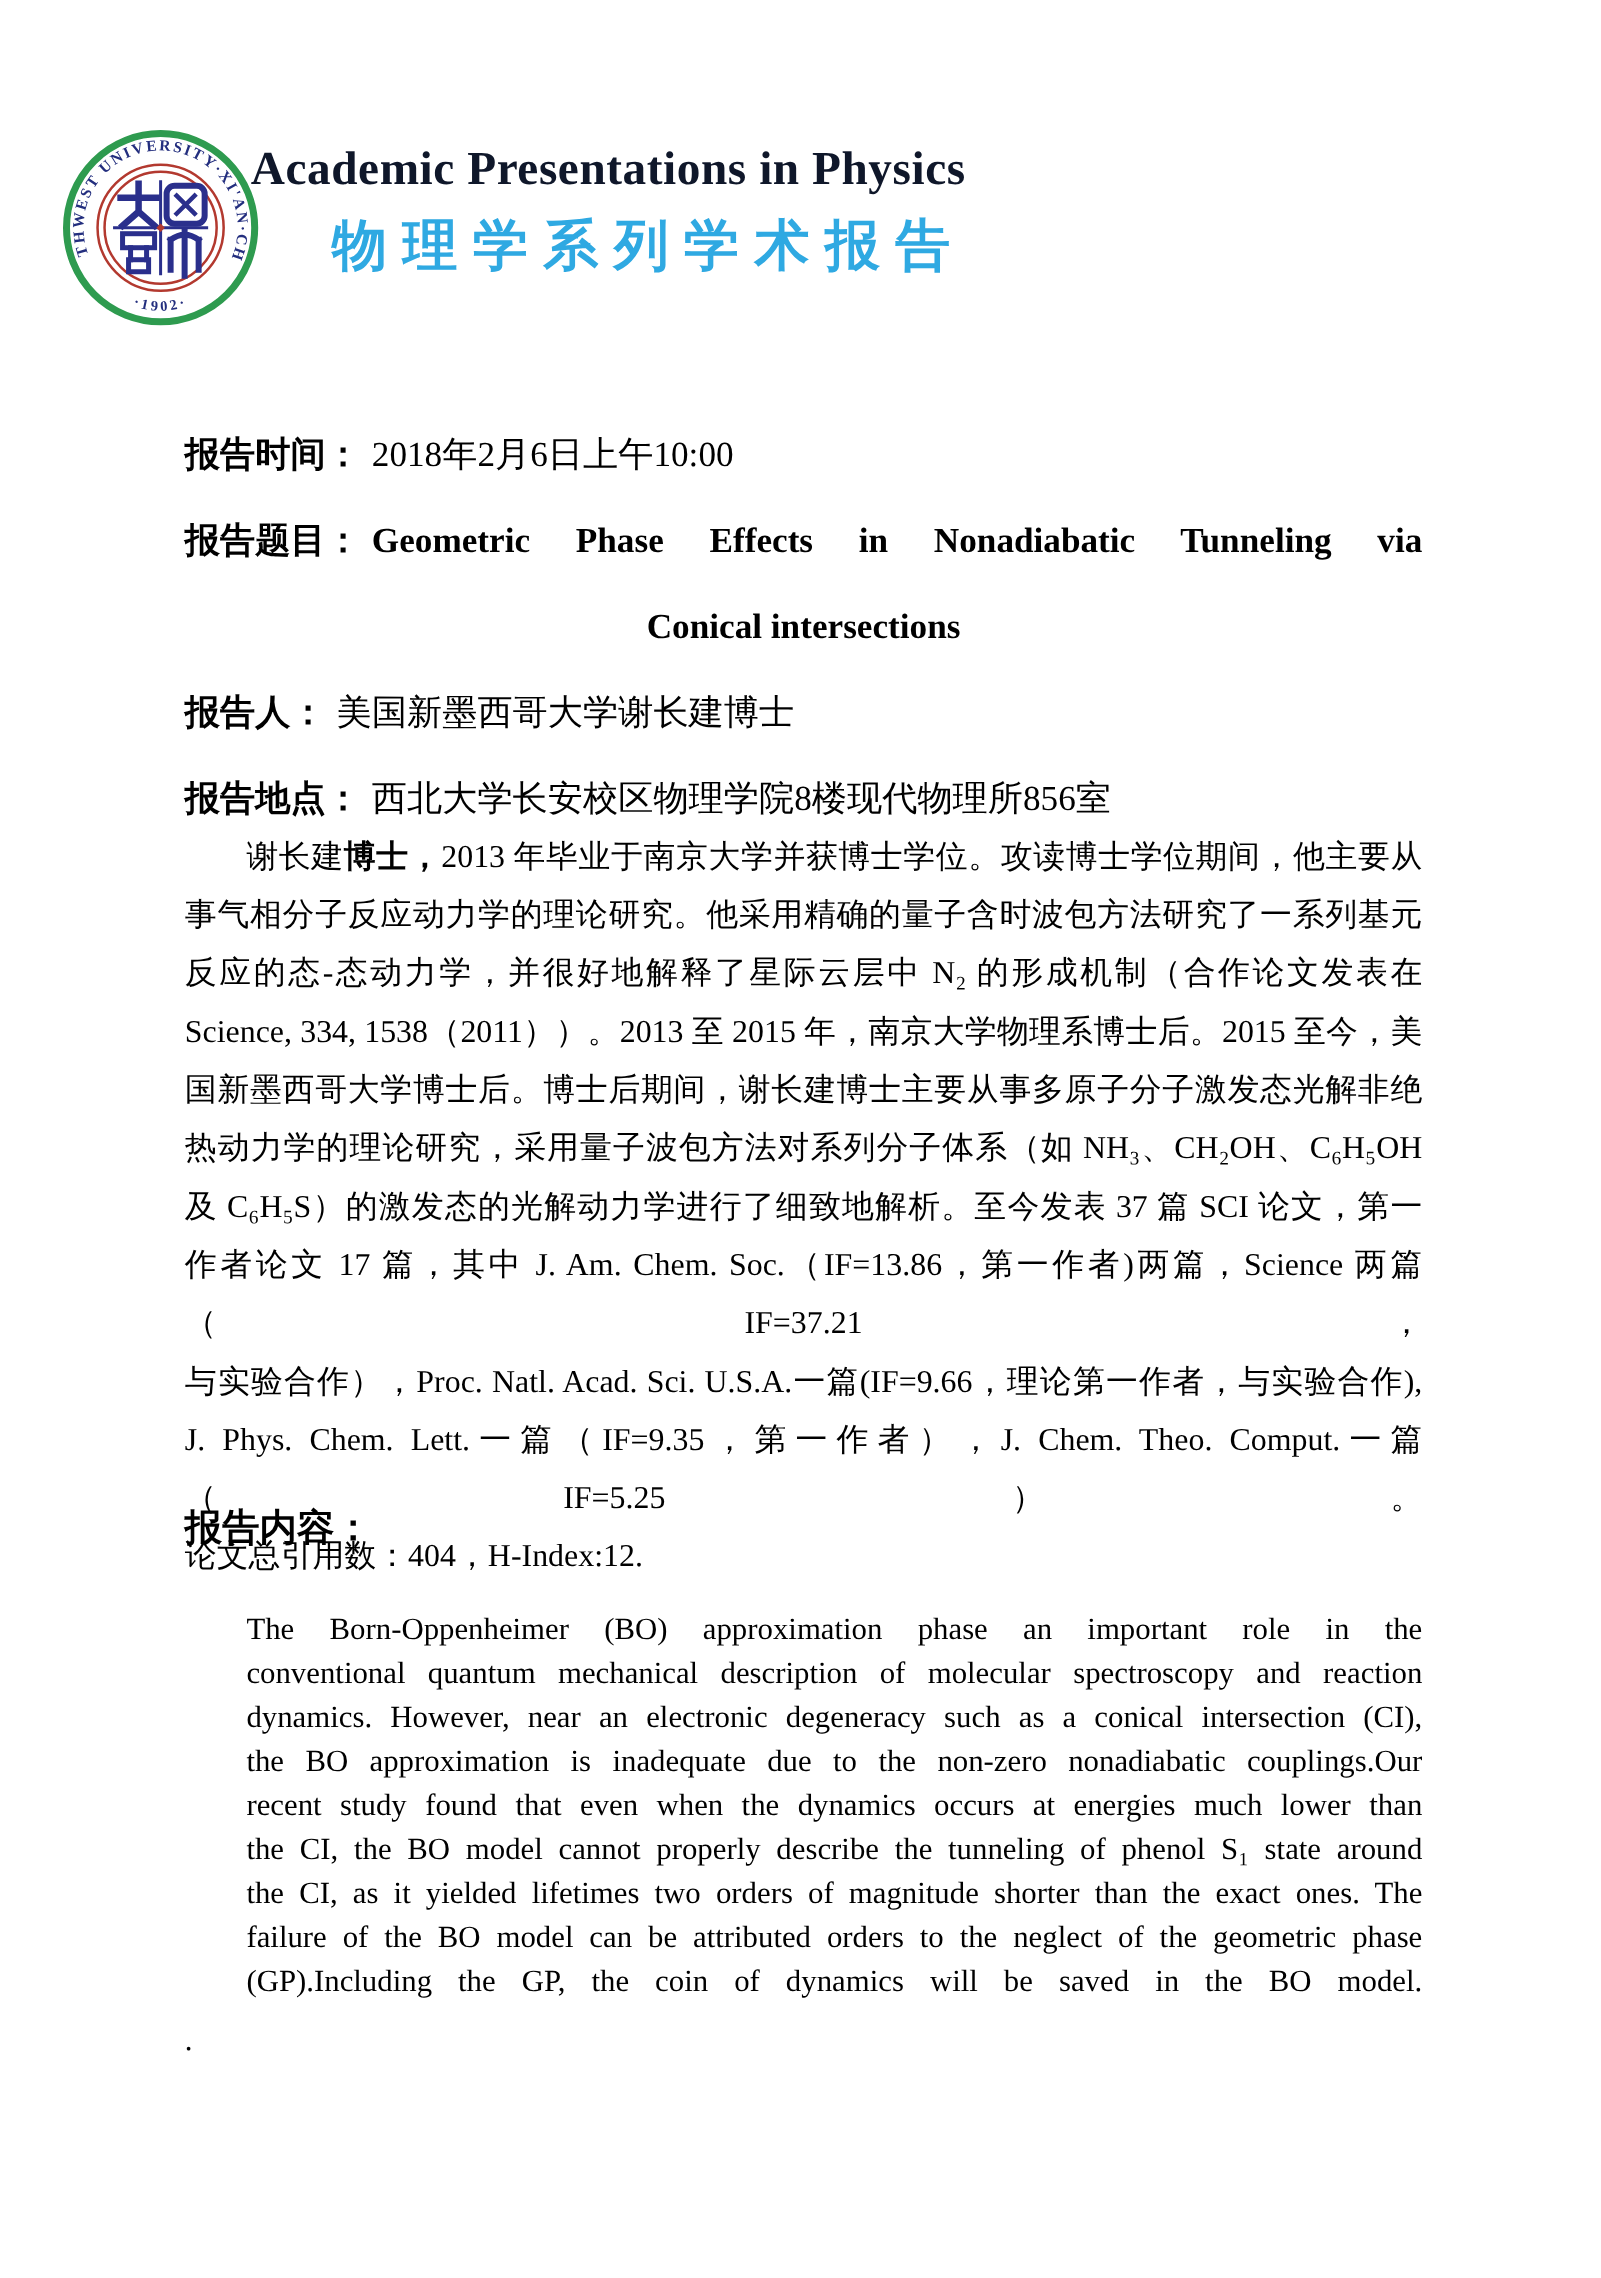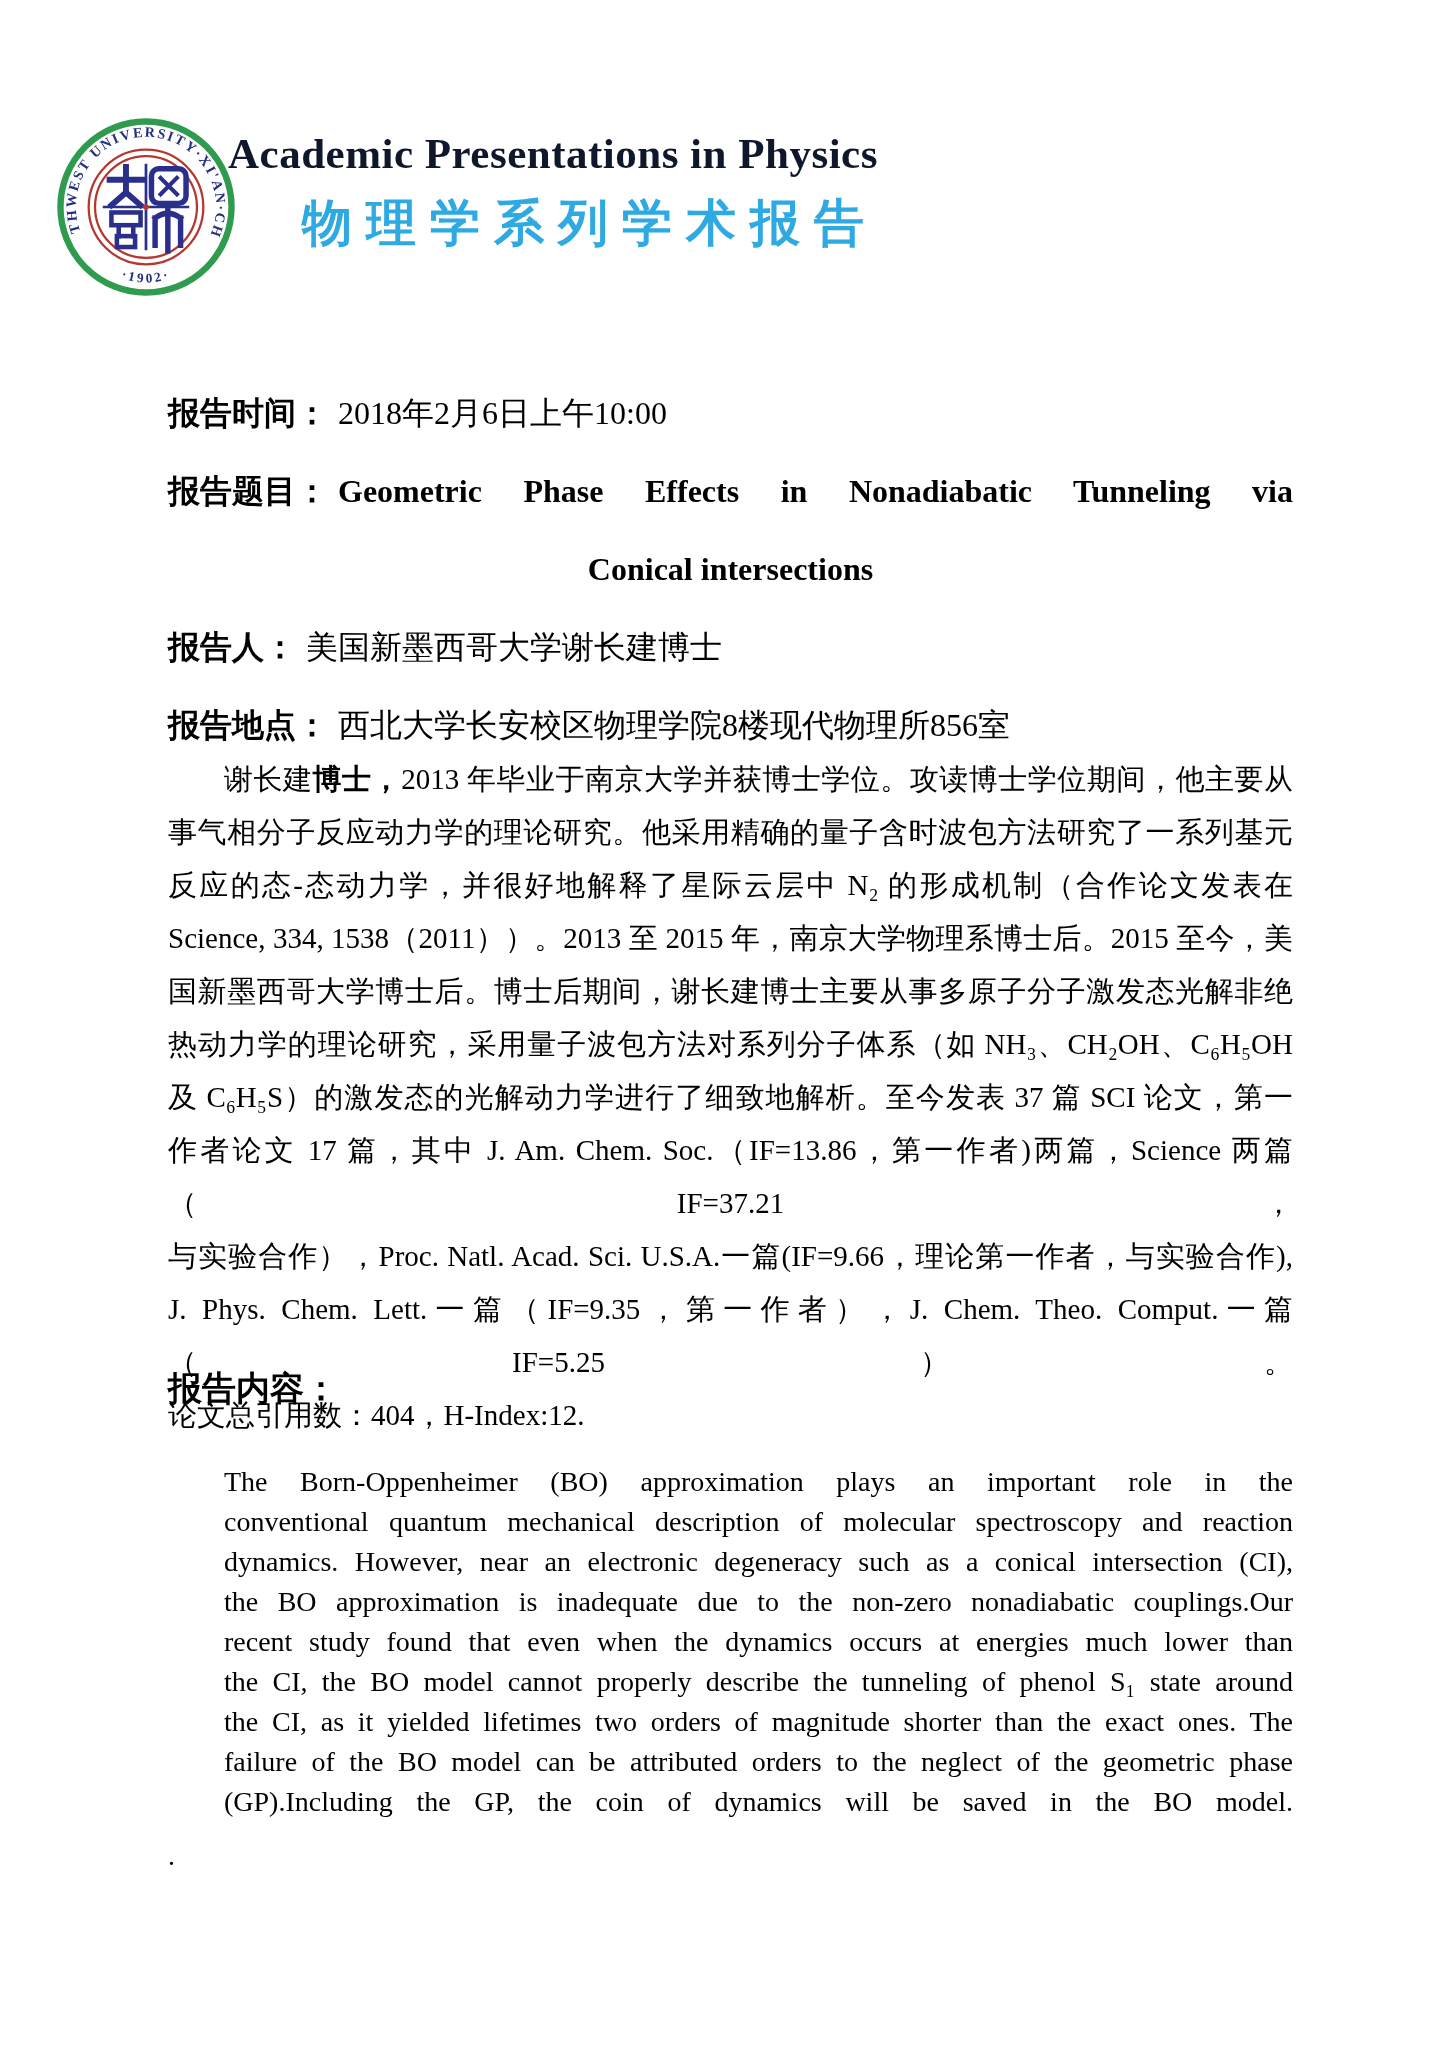--- a/index.html
+++ b/index.html
@@ -109,21 +109,21 @@
       <div>作者论文 17 篇，其中 J. Am. Chem. Soc.（IF=13.86，第一作者)两篇，Science 两篇（IF=37.21，</div>
       <div>与实验合作），Proc. Natl. Acad. Sci. U.S.A.一篇(IF=9.66，理论第一作者，与实验合作),</div>
       <div>J. Phys. Chem. Lett.一篇（IF=9.35，第一作者），J. Chem. Theo. Comput.一篇（IF=5.25）。</div>
       <div>论文总引用数：404，H-Index:12.</div>
     </div>
 
   <div class="content-heading">报告内容：</div>
 
   <div class="abstract">
     <div>
-        <div>The Born-Oppenheimer (BO) approximation plays an important role in the</div>
+        <div>The Born-Oppenheimer (BO) approximation phase an important role in the</div>
         <div>conventional quantum mechanical description of molecular spectroscopy and reaction</div>
         <div>dynamics. However, near an electronic degeneracy such as a conical intersection (CI),</div>
         <div>the BO approximation is inadequate due to the non-zero nonadiabatic couplings.Our</div>
         <div>recent study found that even when the dynamics occurs at energies much lower than</div>
         <div>the CI, the BO model cannot properly describe the tunneling of phenol S₁ state around</div>
         <div>the CI, as it yielded lifetimes two orders of magnitude shorter than the exact ones. The</div>
         <div>failure of the BO model can be attributed orders to the neglect of the geometric phase</div>
         <div>(GP).Including the GP, the coin of dynamics will be saved in the BO model.</div>
       </div>
     <div class="closing">.</div>

